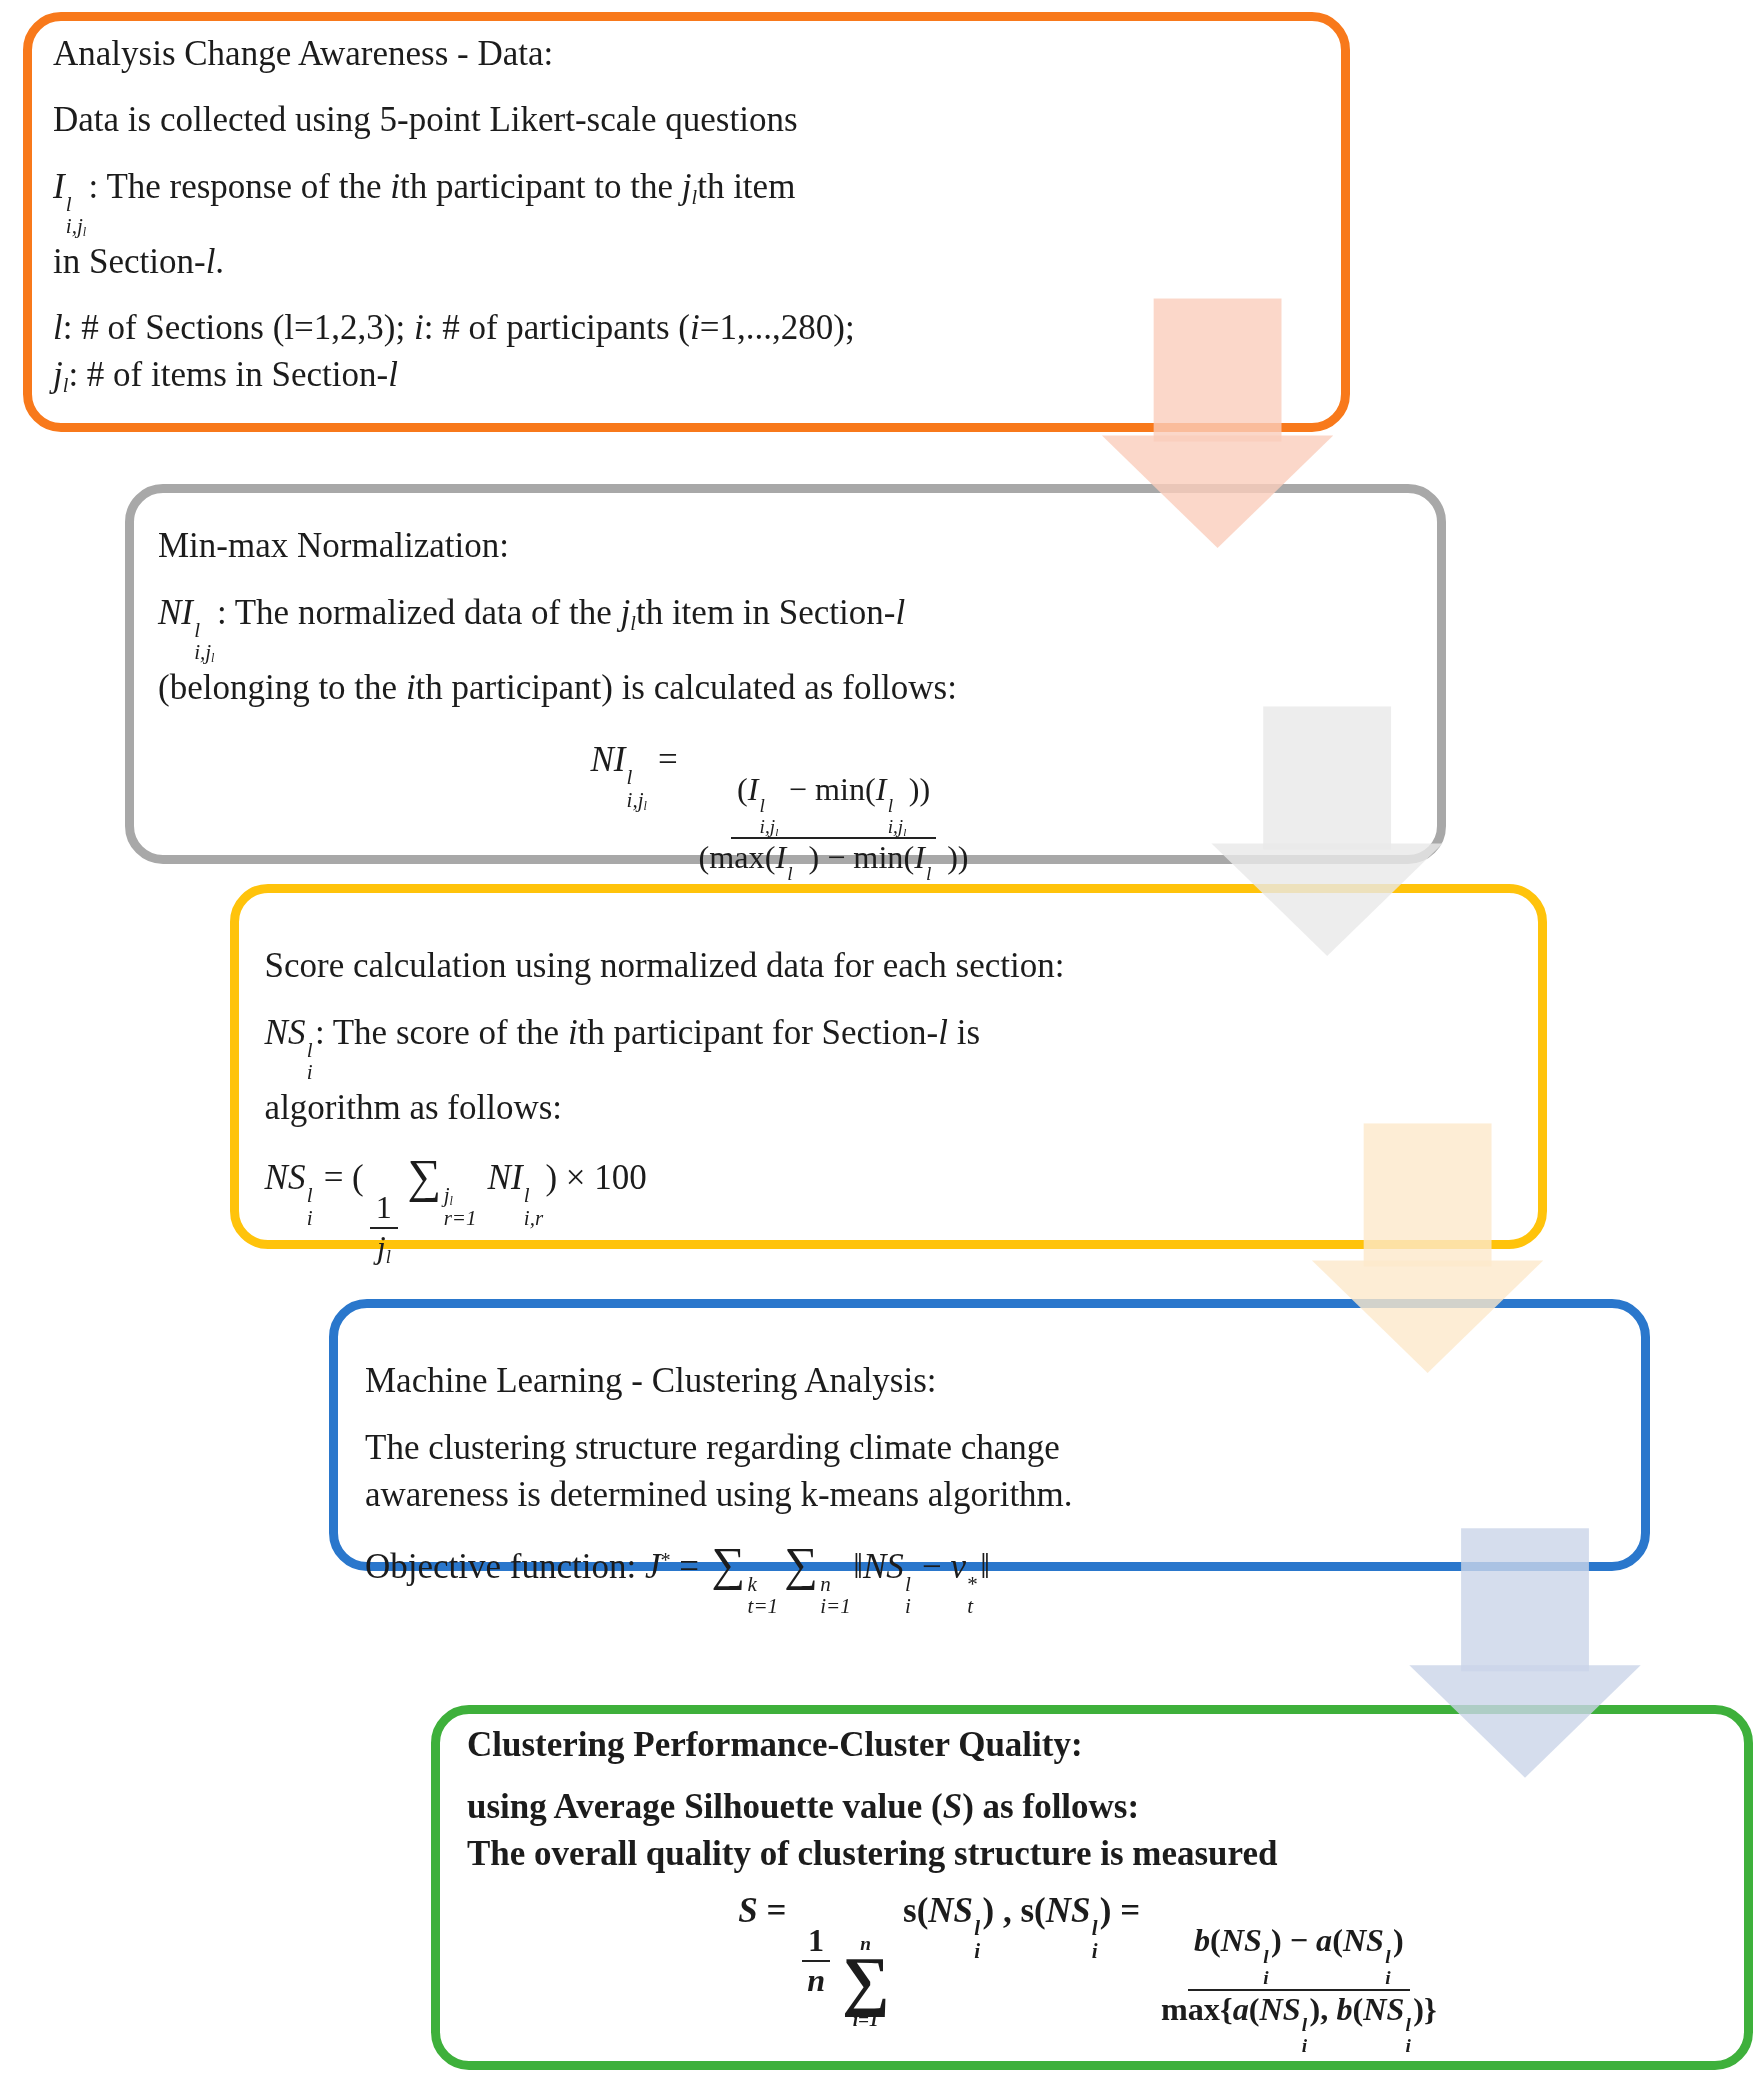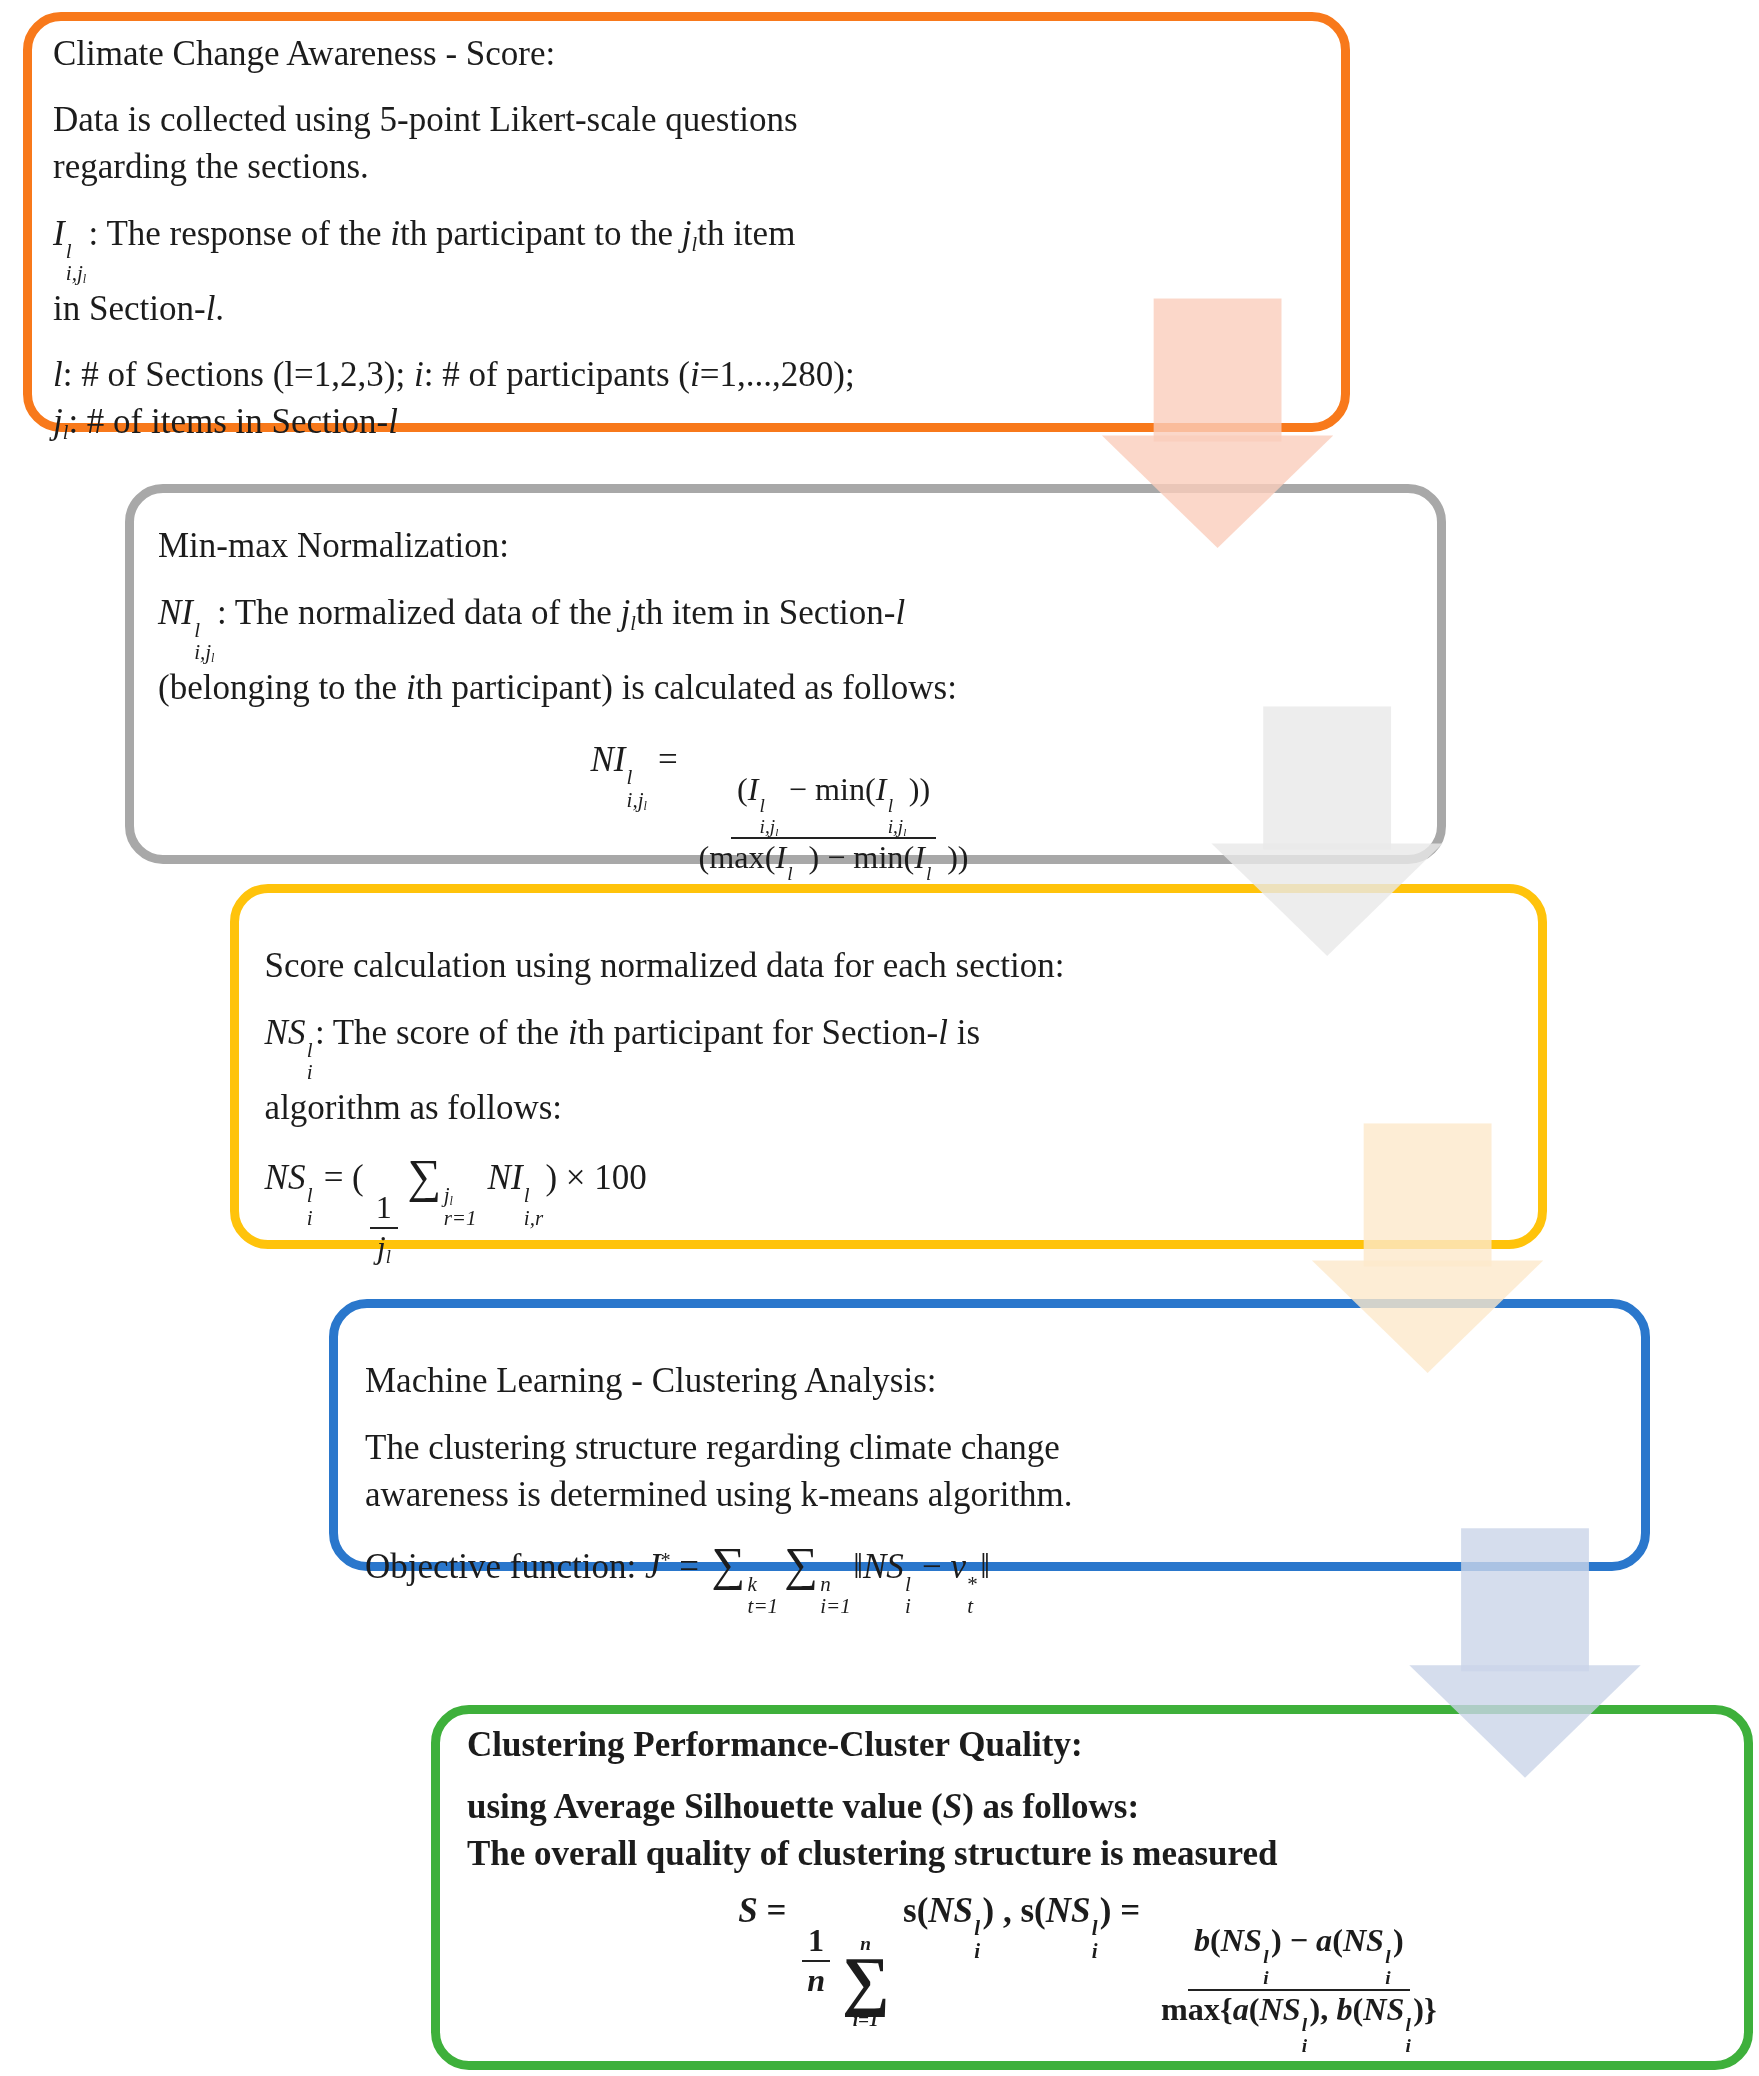--- a/index.html
+++ b/index.html
@@ -45,24 +45,23 @@
 
   svg.arrows{position:absolute;left:0;top:0;width:1760px;height:2077px;pointer-events:none;}
   svg.arrows .arrow{fill-opacity:.8;}
 </style>
 </head>
 <body>
 
 <div class="canvas">
 
   <div class="box" id="b1" style="border-color: rgb(248, 121, 27);">
-    <p class="bt">Climate Change Awareness - Score:</p>
+    <p class="bt">Analysis Change Awareness - Data:</p>
     <p class="bp">
       <span class="ln">Data is collected using 5-point Likert-scale questions</span>
-      <span class="ln">regarding the sections.</span>
     </p>
     <p class="bp">
       <span class="ln"><span class="r-i">I</span><span class="ss">
             <span class="ss-t"><span class="r-i">l</span></span>
             <span class="ss-b"><span class="r-i">i,j</span><span class="r-i r-sub">l</span></span>
           </span><span>: The response of the </span><span class="r-i">i</span><span>th participant to the </span><span class="r-i">j</span><span class="r-i r-sub">l</span><span>th item</span></span>
       <span class="ln"><span>in Section-</span><span class="r-i">l</span><span>.</span></span>
     </p>
     <p class="bp">
       <span class="ln"><span class="r-i">l</span><span>: # of Sections (l=1,2,3); </span><span class="r-i">i</span><span>: # of participants (</span><span class="r-i">i</span><span>=1,...,280);</span></span>

